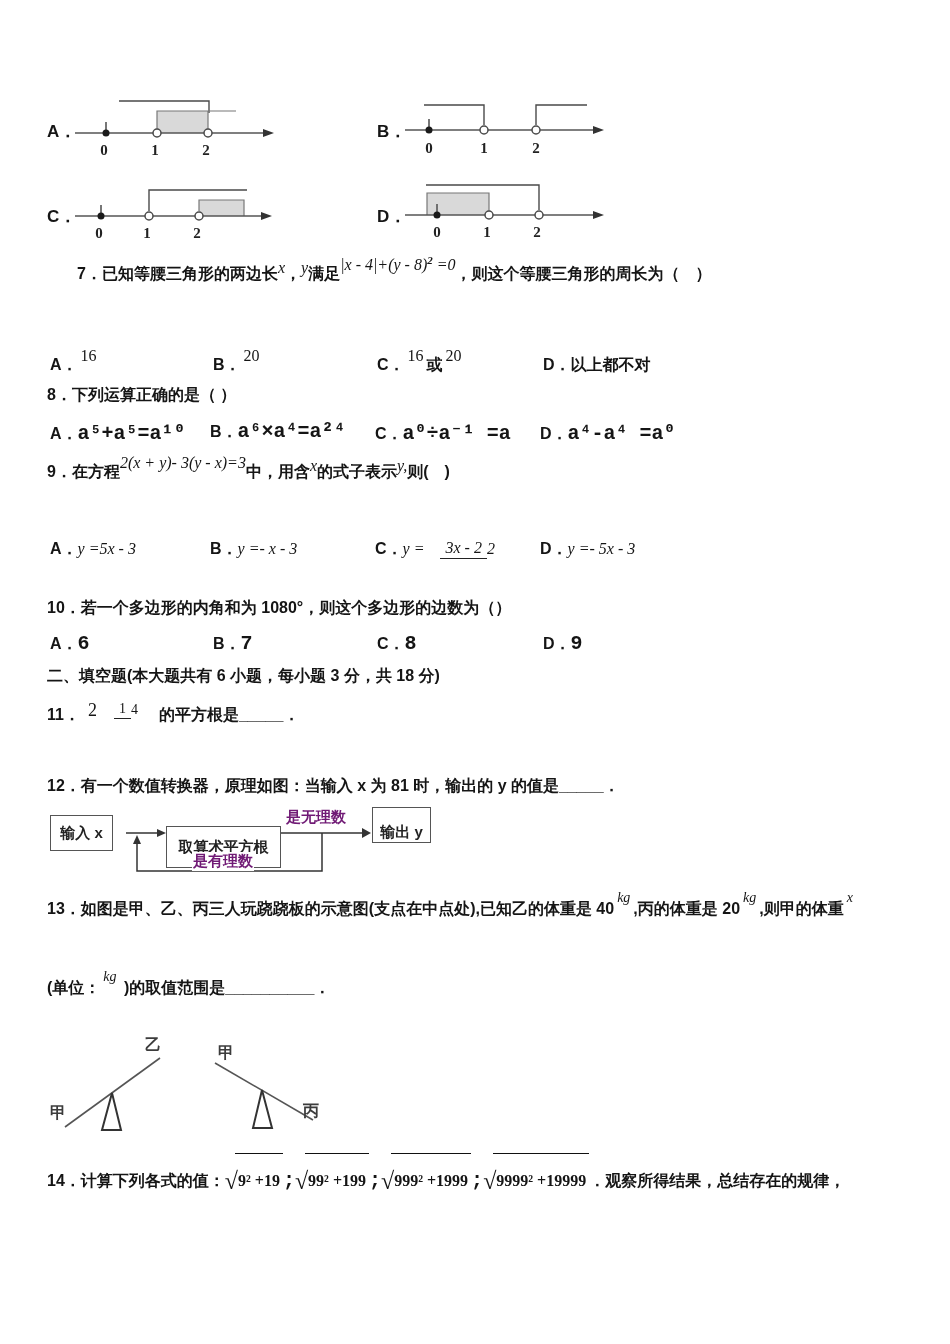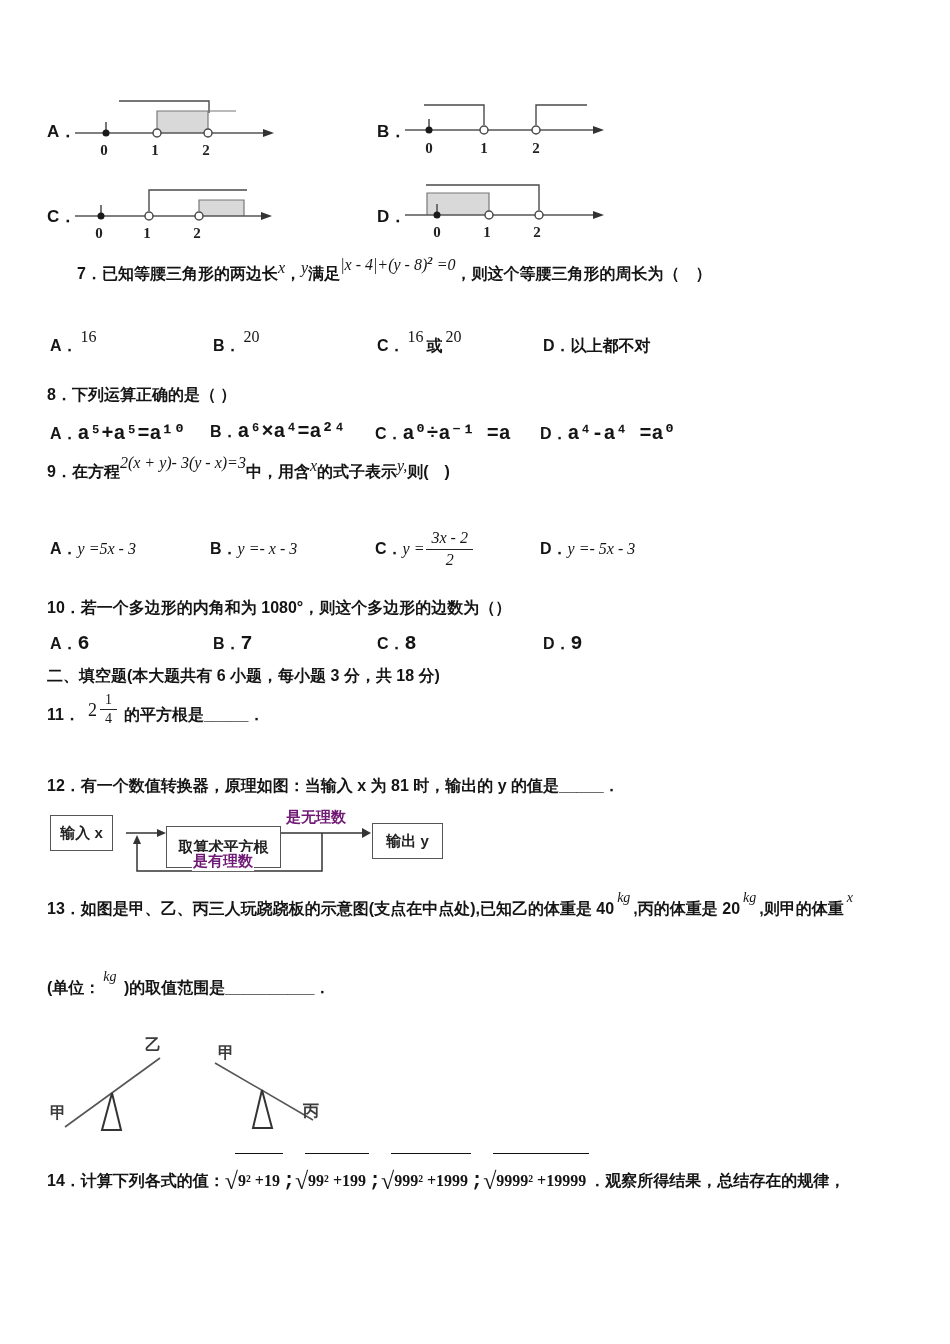--- a/index.html
+++ b/index.html
@@ -12,22 +12,22 @@
            white-space:nowrap; color:#151515; }
   .mi  { font-family:"Liberation Serif", serif; font-style:italic; font-weight:normal; font-size:16px; }
   .mb  { font-family:Liberation Mono, monospace; font-weight:bold; font-style:normal; font-size:20px; }
   .r7  { position:relative; top:-6px; }
   .r10 { position:relative; top:-9px; display:inline-block; }
   .eq sup { font-size:11px; font-family:"Liberation Serif", serif; font-style:italic; }
   .optrow { position:absolute; left:47px; width:890px; }
   .opt { position:absolute; white-space:nowrap; font-weight:bold; font-size:16px; }
   .num-raised { font-family:"Liberation Serif", serif; font-weight:normal; font-size:16px;
                 position:relative; top:-9px; padding:0 3px; }
-  .frac { display:inline-flex; flex-direction:column; align-items:center; line-height:1.15;
-          vertical-align:middle; margin:0 2px; }
+  .frac { display:inline-flex; flex-direction:row; align-items:center; line-height:1.15;
+          vertical-align:middle; margin:0 16px; }
   .frac .fn { border-bottom:1.4px solid #222; padding:0 5px 1px; }
   .frac .fd { padding-top:1px; }
   .opt9 { position:absolute; top:0; height:62px; display:flex; align-items:center;
           white-space:nowrap; font-weight:bold; font-size:16px; }
   .mixed { display:inline-flex; align-items:center; vertical-align:middle; position:relative;
            top:-6px; margin:0 5px 0 8px; font-family:"Liberation Serif", serif; font-weight:normal; }
   .mixed .whole { font-size:18px; margin-right:1px; }
   .mixed .frac { font-size:14px; }
   .supkg { font-family:"Liberation Serif", serif; font-style:italic; font-weight:normal;
            font-size:14px; position:relative; top:-12px; padding:0 3px; }
@@ -125,21 +125,21 @@
     <circle class="oc" cx="142" cy="37" r="4"></circle>
     <text class="tick" x="40" y="59" text-anchor="middle">0</text>
     <text class="tick" x="90" y="59" text-anchor="middle">1</text>
     <text class="tick" x="140" y="59" text-anchor="middle">2</text>
   </svg>
 </div>
 
 <div class="qline" style="top:263px;margin-left:30px;">
   <span>7．</span><span>已知等腰三角形的两边长</span><span class="mi r7">x</span><span>，</span><span class="mi r7">y</span><span>满足</span><span class="eq r10"><span class="mi">|x - 4|+(y - 8)</span><sup>2</sup><span class="mi"> =0</span></span><span>，则这个等腰三角形的周长为（　）</span>
 </div>
-<div class="optrow" style="top:328px; height:36px;">
+<div class="optrow" style="top:347px; height:36px;">
   <span class="opt" style="left:3px; top:8px;"><span>A．</span><span class="num-raised">16</span></span>
   <span class="opt" style="left:166px; top:8px;"><span>B．</span><span class="num-raised">20</span></span>
   <span class="opt" style="left:330px; top:8px;"><span>C．</span><span class="num-raised">16</span><span>或</span><span class="num-raised">20</span></span>
   <span class="opt" style="left:496px; top:8px;"><span>D．</span><span>以上都不对</span></span>
 </div>
 
 <div class="qline" style="top:385px;">
   <span>8．下列运算正确的是（ ）</span>
 </div>
 <div class="optrow" style="top:420px; height:30px;">
@@ -211,21 +211,21 @@
     <polygon class="ah" points="317,22 326,27 317,32"></polygon>
     <polyline class="fcline" points="277,27 277,65 92,65 92,34"></polyline>
     <polygon class="ah" points="88,38 96,38 92,29"></polygon>
   </svg>
   <div class="fcbox" style="left:5px; top:9px; width:63px; height:36px;">
       <span>输入 x</span>
     </div>
   <div class="fcbox" style="left:121px; top:20px; width:115px; height:42px;">
       <span>取算术平方根</span>
     </div>
-  <div class="fcbox" style="left:327px; top:17px; width:71px; height:36px;">
+  <div class="fcbox" style="left:327px; top:1px; width:59px; height:36px;align-items:flex-end;">
       <span>输出 y</span>
     </div>
   <div class="fclabel" style="left:240px; top:2px;"><span>是无理数</span></div>
   <div class="fclabel" style="left:147px; top:46px;"><span>是有理数</span></div>
 </div>
 
 <div class="qline" style="top:893px; line-height:32px;">
   <span>13．如图是甲、乙、丙三人玩跷跷板的示意图(支点在中点处),已知乙的体重是 40</span><span class="supkg">kg</span><span>,丙的体重是 20</span><span class="supkg">kg</span><span>,则甲的体重</span><span class="supkg">x</span>
 </div>
 <div class="qline" style="top:972px; line-height:32px;">

